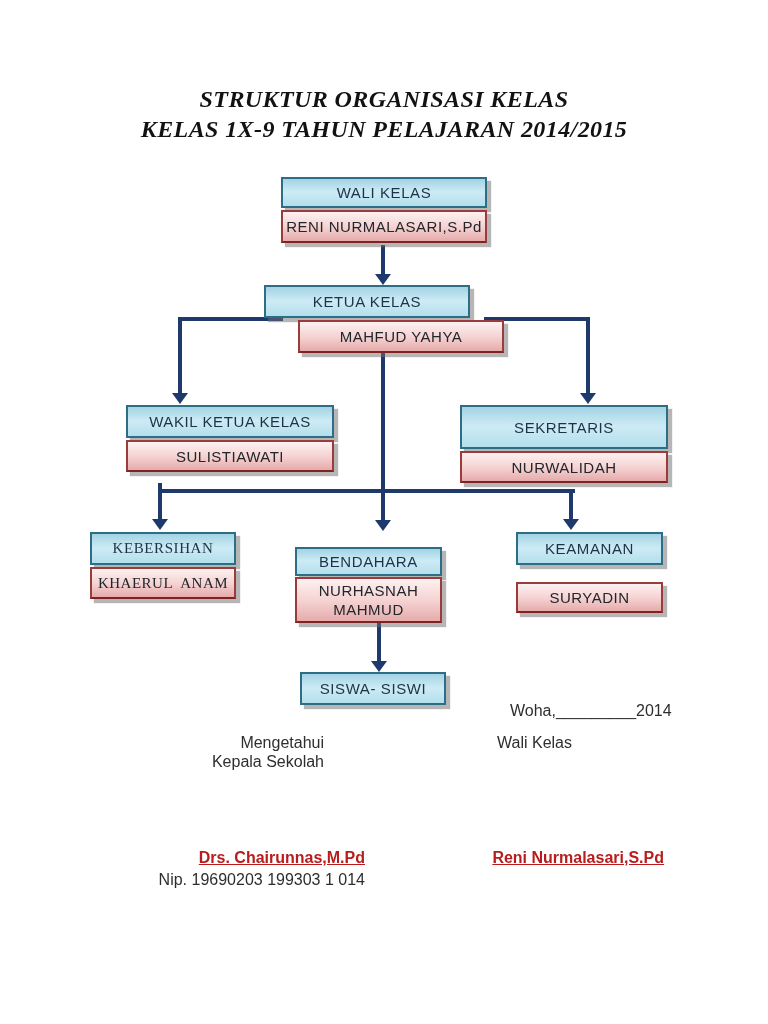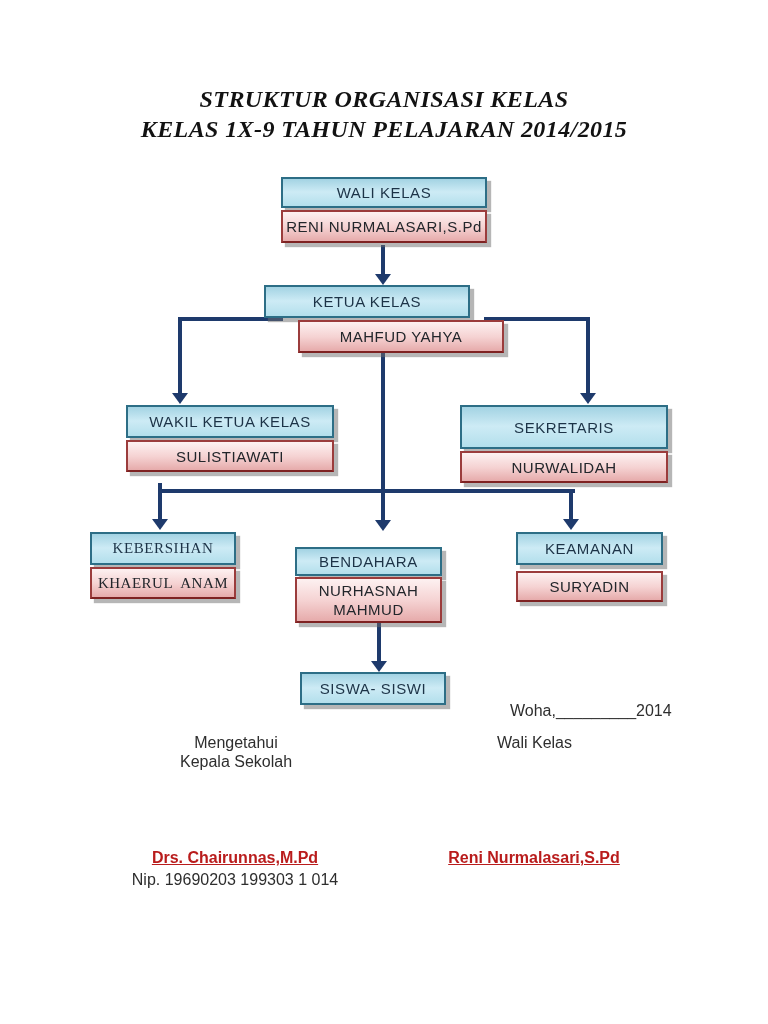--- a/index.html
+++ b/index.html
@@ -37,21 +37,21 @@
   .cline{position:absolute;background:#1e3a6c;}
   .ahead{
     position:absolute;width:0;height:0;
     border-left:8px solid transparent;border-right:8px solid transparent;
     border-top:11px solid #1e3a6c;
   }
   
   .ft{position:absolute;font-size:16px;color:#2e2e2e;line-height:19px;}
   .sig-name{font-weight:bold;text-decoration:underline;color:#b91c1c;}
   .sig-nip{color:#2e2e2e;}
-  .center{text-align:center;}
+  .center{text-align:right;}
 </style>
 </head>
 <body>
 
 <div class="abs title">
   <div>STRUKTUR ORGANISASI KELAS</div>
   <div>KELAS 1X-9 TAHUN PELAJARAN 2014/2015</div>
 </div>
 
 <div class="cline" style="left:381px;top:245px;width:4px;height:31px;"></div>
@@ -101,21 +101,21 @@
 </div>
 
 <div class="obox" style="left:295px;top:532px;width:147px;">
   <div class="bhead" style="height:29px;margin-top:15px;">BENDAHARA</div>
   <div class="bbody" style="height:46px;margin-top:1px;">NURHASNAH
 MAHMUD</div>
 </div>
 
 <div class="obox" style="left:516px;top:532px;width:147px;">
   <div class="bhead" style="height:33px;">KEAMANAN</div>
-  <div class="bbody" style="height:31px;margin-top:6px;">SURYADIN</div>
+  <div class="bbody" style="height:31px;margin-top:17px;">SURYADIN</div>
 </div>
 
 <div class="obox" style="left:300px;top:672px;width:146px;">
   <div class="bhead" style="height:33px;">SISWA- SISWI</div>
 </div>
 
 <div class="ft" style="left:510px;top:701px;">Woha,_________2014</div>
 
 <div class="ft center" style="left:148px;top:733px;width:176px;">
   <div>Mengetahui</div>

